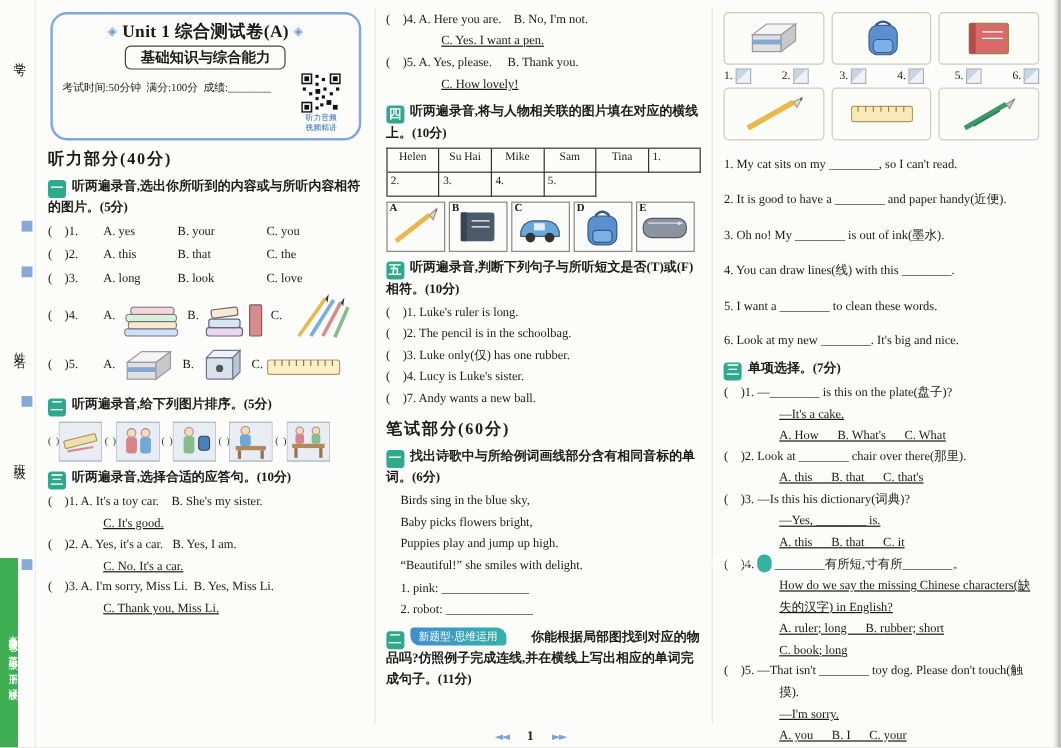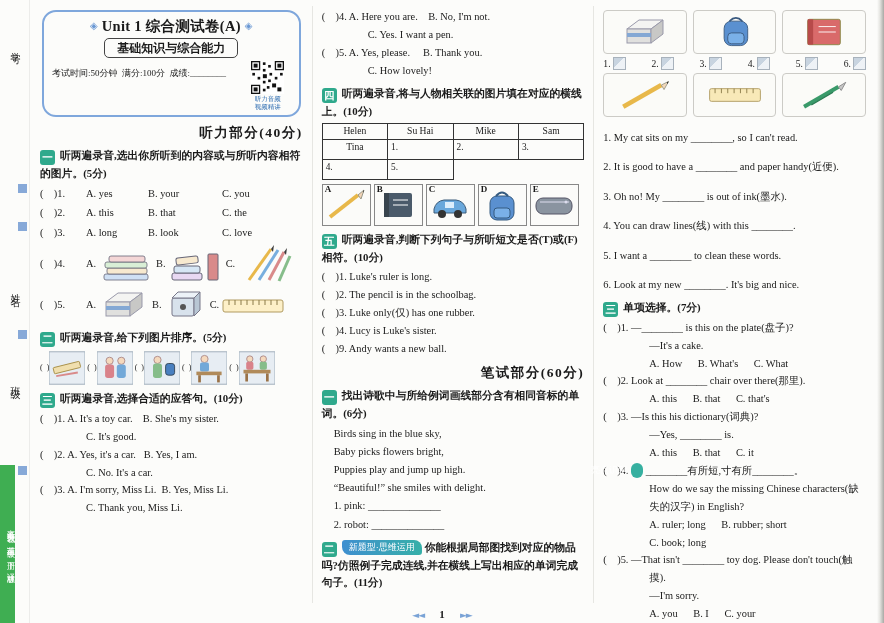--- a/index.html
+++ b/index.html
@@ -11,52 +11,52 @@
   .margin-strip{position:absolute;left:0;top:0;bottom:0;width:30px;border-right:1px solid #ececea;}
   .vlabel{position:absolute;left:8px;writing-mode:vertical-rl;text-orientation:upright;font-size:10px;letter-spacing:3px;color:#222;}
   .marker{position:absolute;left:18px;width:9px;height:9px;background:#87a9d8;}
   .banner{position:absolute;left:0;bottom:0;width:15px;height:158px;background:#3fae52;color:#fff;writing-mode:vertical-rl;text-orientation:upright;font-size:8px;text-align:center;padding-top:5px;letter-spacing:1px;font-family:"Liberation Sans",sans-serif;}
   
   .page{position:absolute;left:31px;top:6px;right:9px;bottom:20px;display:flex;}
   .col{flex:1 1 0;padding:2px 9px 0 9px;min-width:0;}
   .col+.col{border-left:1px solid #e6e6e2;}
   .t{white-space:pre-wrap;}
   .line{font-size:10.4px;line-height:1.72;padding-left:46px;text-indent:-46px;white-space:pre-wrap;}
-  .line.indent{padding-left:46px;text-indent:0;}
+  .line.indent{padding-left:46px;text-indent:0;text-decoration:underline;}
   .sent{font-size:10.4px;line-height:1.68;padding-left:13px;text-indent:-13px;white-space:pre-wrap;margin-top:12px;}
   
   .title-box{border:2px solid #7fa7dc;border-radius:14px;padding:5px 8px 3px;margin:2px 2px 5px;}
   .title-line{text-align:center;font-weight:bold;font-size:14.5px;letter-spacing:.3px;}
   .deco{color:#6a98d4;font-size:10px;font-family:"DejaVu Sans",sans-serif;vertical-align:2px;}
   .subtitle-box{width:max-content;margin:2px auto 3px;border:1px solid #444;border-radius:5px;padding:0 12px;font-weight:bold;font-size:12px;line-height:1.5;}
   .exam-row{display:flex;align-items:flex-start;gap:3px;}
   .exam-info{flex:1;font-size:9px;line-height:1.9;padding-top:4px;white-space:pre-wrap;}
   .qr-wrap{width:46px;text-align:center;flex:0 0 auto;}
   .qr{width:33px;height:33px;display:block;margin:0 auto 1px;}
   .qr-cap{font-size:6.5px;line-height:1.3;color:#2a6ab0;font-family:"Liberation Sans",sans-serif;}
-  .sec-title{text-align:right;font-weight:bold;font-size:13.5px;margin:7px 0 4px;letter-spacing:1.5px;}
+  .sec-title{text-align:left;font-weight:bold;font-size:13.5px;margin:7px 0 4px;letter-spacing:1.5px;}
   .part-head{font-size:10.8px;font-weight:bold;line-height:1.6;margin:5px 0 2px;}
   .numbox{display:inline-block;width:15px;height:15px;line-height:15px;text-align:center;background:#2fa98c;color:#fff;border-radius:3px;font-size:10.5px;margin-right:5px;font-weight:bold;vertical-align:-2px;font-family:"Liberation Sans",sans-serif;}
   .mcq-row{display:grid;grid-template-columns:46px 62px 74px auto;font-size:10.4px;line-height:1.85;}
   .img-row{display:flex;align-items:center;gap:2px;font-size:10.4px;margin:2px 0;}
   .img-row .q-no{width:44px;flex:0 0 auto;}
   .opt-img{flex:0 0 auto;}
   .order-row{display:flex;gap:2px;margin:4px 0 2px;align-items:center;}
   .order-item{display:flex;align-items:center;}
   .bracket{font-size:8px;white-space:pre-wrap;}
   .photo{width:36px;height:34px;flex:0 0 auto;}
   
-  .p4-table{display:grid;grid-template-columns:repeat(4,1fr);border-top:1px solid #333;border-left:1px solid #333;font-size:9.6px;text-align:center;margin:3px 0 4px;}
+  .p4-table{display:grid;grid-template-columns:repeat(6,1fr);border-top:1px solid #333;border-left:1px solid #333;font-size:9.6px;text-align:center;margin:3px 0 4px;}
   .p4-table>div{border-right:1px solid #333;border-bottom:1px solid #333;line-height:1.55;}
   .p4-slot{height:20px;text-align:left;padding-left:3px;font-size:9.3px;}
   .p4-imgs{display:flex;gap:3px;margin-bottom:2px;}
   .p4-box{position:relative;width:49px;height:42px;border:1px solid #888;background:#fbfbf9;display:flex;align-items:center;justify-content:center;}
   .corner{position:absolute;top:-1px;left:2px;font-size:9px;font-weight:bold;}
   .poem-line{padding-left:12px;font-size:10.4px;line-height:1.75;white-space:pre-wrap;}
-  .badge-blue{display:inline-block;background:linear-gradient(90deg,#3f8fd0,#36b0a8);color:#fff;font-size:9px;font-family:"Liberation Sans",sans-serif;padding:0 7px;border-radius:3px 8px 3px 8px;line-height:1.7;vertical-align:1px;margin-right:3px;font-weight:normal;}
+  .badge-blue{display:inline-block;background:linear-gradient(90deg,#3f8fd0,#36b0a8);color:#fff;font-size:9px;font-family:"Liberation Sans",sans-serif;padding:0 7px;border-radius:3px 8px 3px 8px;line-height:1.7;vertical-align:1px;margin-right:21px;font-weight:normal;}
   .badge-teal{display:inline-block;background:#36b0a0;color:#fff;font-size:9px;font-family:"Liberation Sans",sans-serif;padding:0 6px;border-radius:8px;line-height:1.7;vertical-align:1px;}
   
   .items-grid{display:flex;gap:6px;margin:2px 0;}
   .item-box{flex:1;height:44px;border:1px solid #cccbc6;border-radius:4px;background:#fbfbf8;display:flex;align-items:center;justify-content:center;overflow:hidden;}
   .numline{display:flex;font-size:9.6px;align-items:center;margin:3px 0;justify-content:space-between;}
   .numline-item{display:flex;align-items:center;gap:2px;}
   .crop{display:inline-block;width:13px;height:13px;border:1px solid #a8b2bc;background:linear-gradient(135deg,#c8d4e0 45%,#eef2f6 45%);}
   .footer{position:absolute;bottom:3px;left:0;right:0;text-align:center;font-size:10px;font-family:"DejaVu Sans",sans-serif;}
   .nav{color:#7aa3d6;font-size:9px;letter-spacing:-1px;}
   .pagenum{font-weight:bold;margin:0 12px;font-size:11px;font-family:"Liberation Serif",serif;}
@@ -349,21 +349,21 @@
         </div>
       </div>
 
       <div class="part-head">
         <span class="numbox">五</span><span class="t">听两遍录音,判断下列句子与所听短文是否(T)或(F)相符。(10分)</span>
       </div>
       <div class="line">(    )1. Luke's ruler is long.</div>
       <div class="line">(    )2. The pencil is in the schoolbag.</div>
       <div class="line">(    )3. Luke only(仅) has one rubber.</div>
       <div class="line">(    )4. Lucy is Luke's sister.</div>
-      <div class="line">(    )9. Andy wants a new ball.</div>
+      <div class="line">(    )7. Andy wants a new ball.</div>
 
       <div class="sec-title">笔试部分(60分)</div>
 
       <div class="part-head">
         <span class="numbox">一</span><span class="t">找出诗歌中与所给例词画线部分含有相同音标的单词。(6分)</span>
       </div>
       <div class="poem-line">Birds sing in the blue sky,</div>
       <div class="poem-line">Baby picks flowers bright,</div>
       <div class="poem-line">Puppies play and jump up high.</div>
       <div class="poem-line">“Beautiful!” she smiles with delight.</div>

